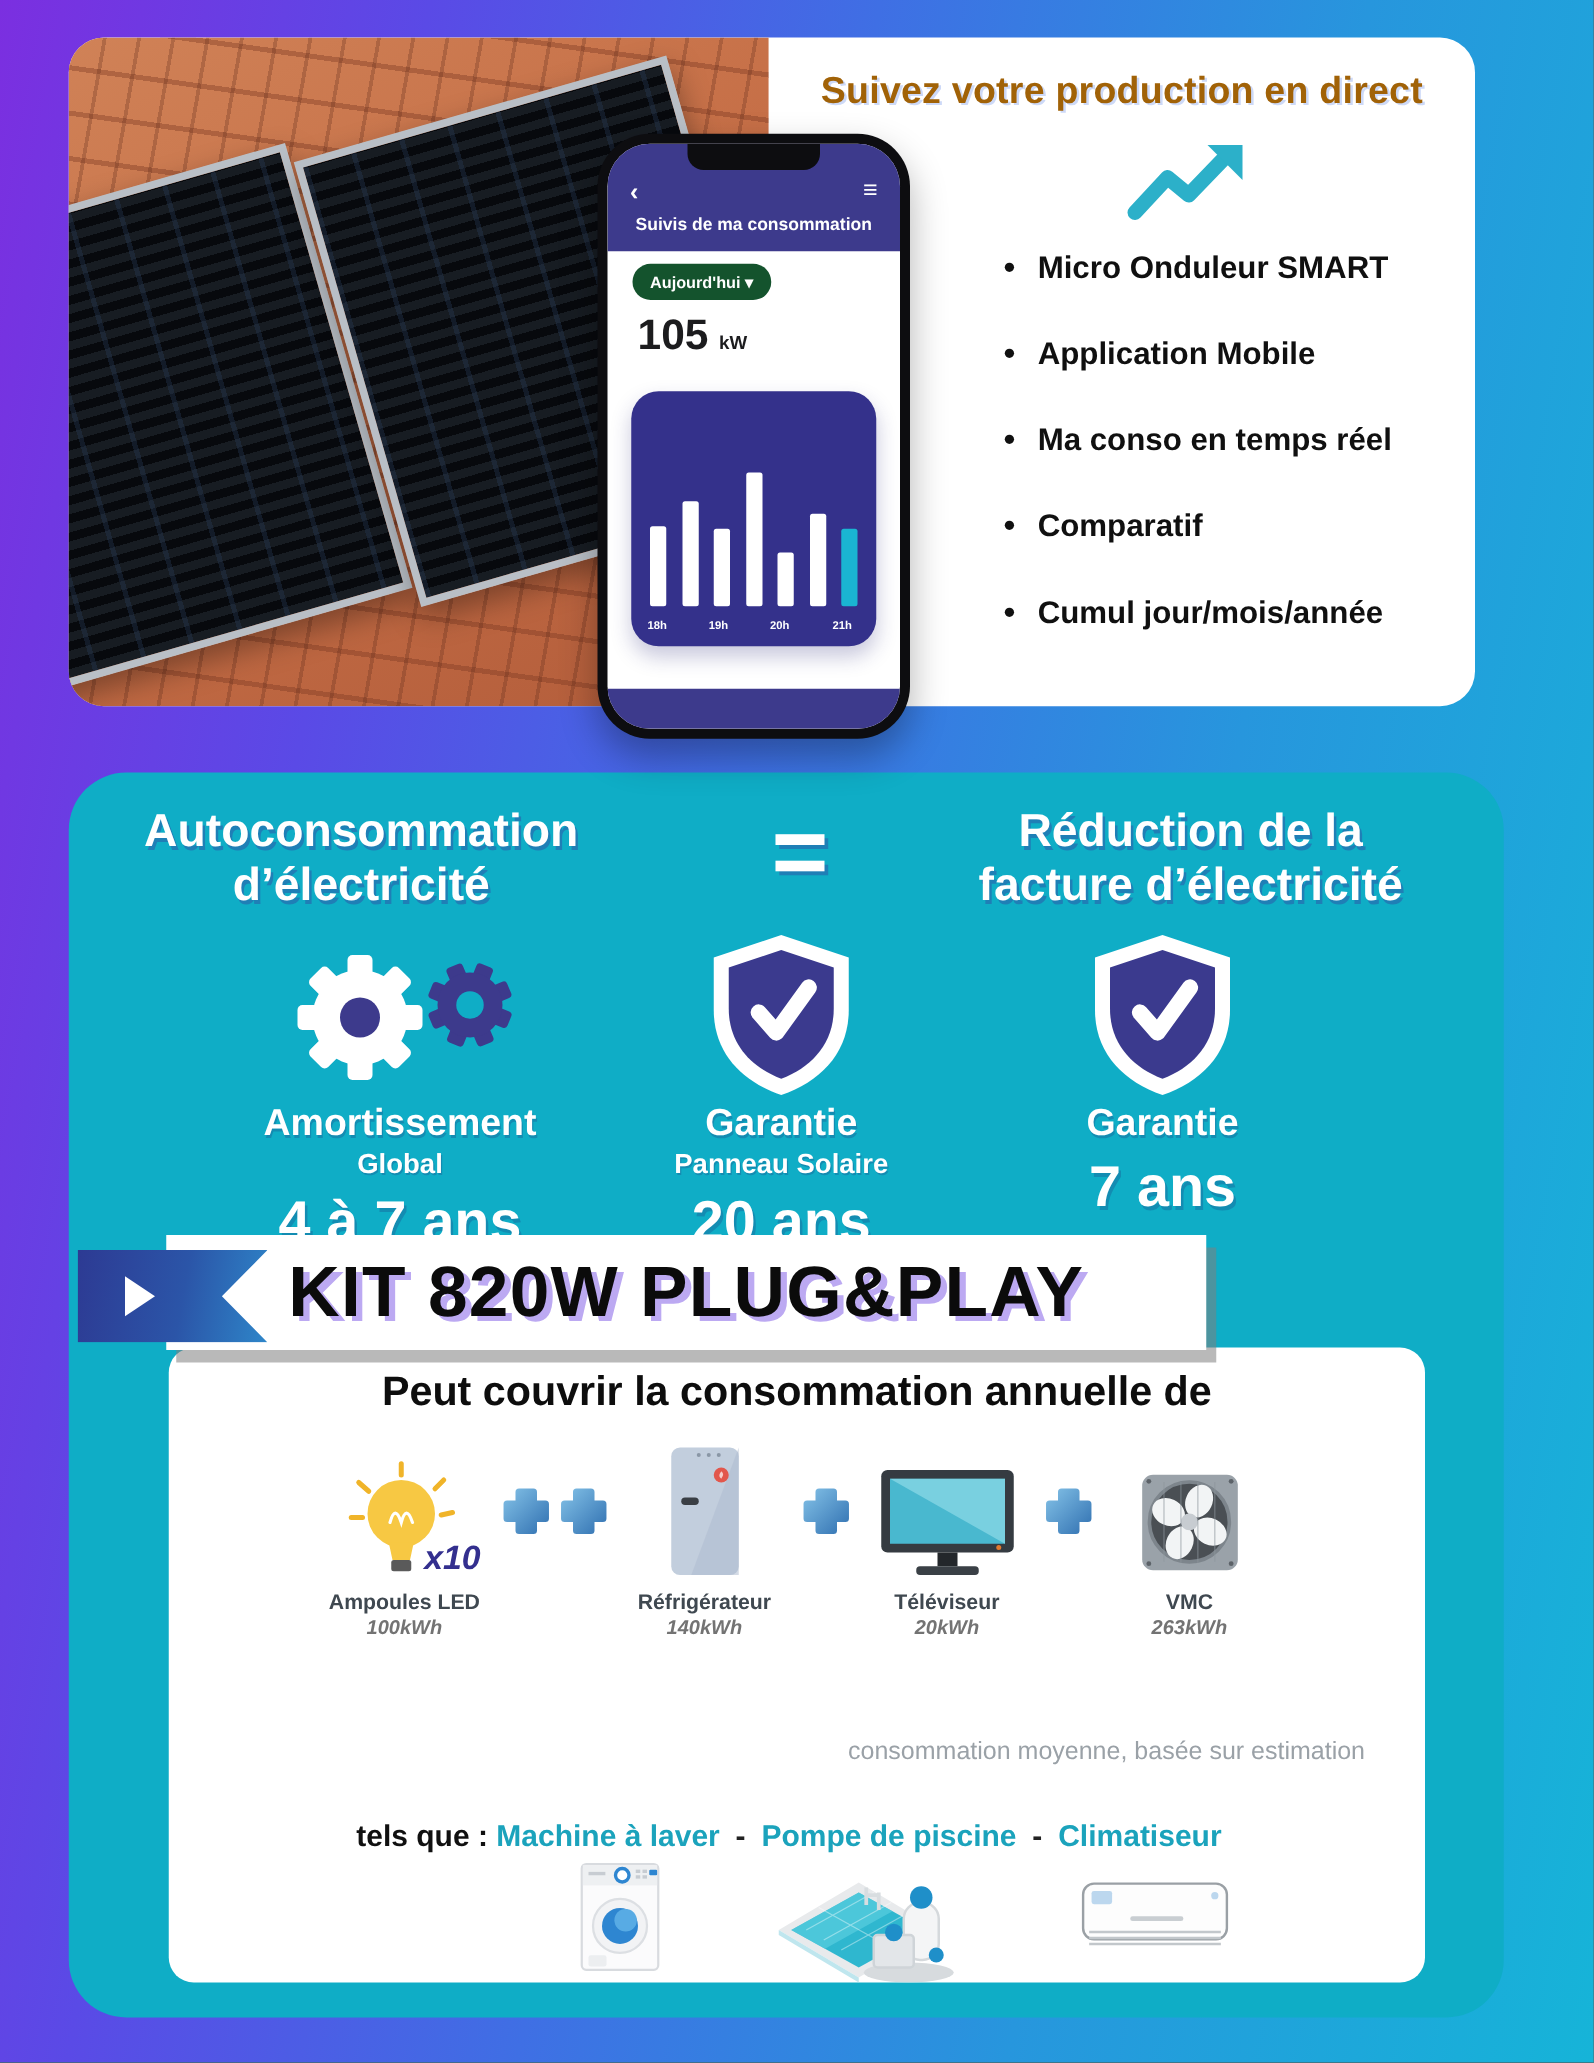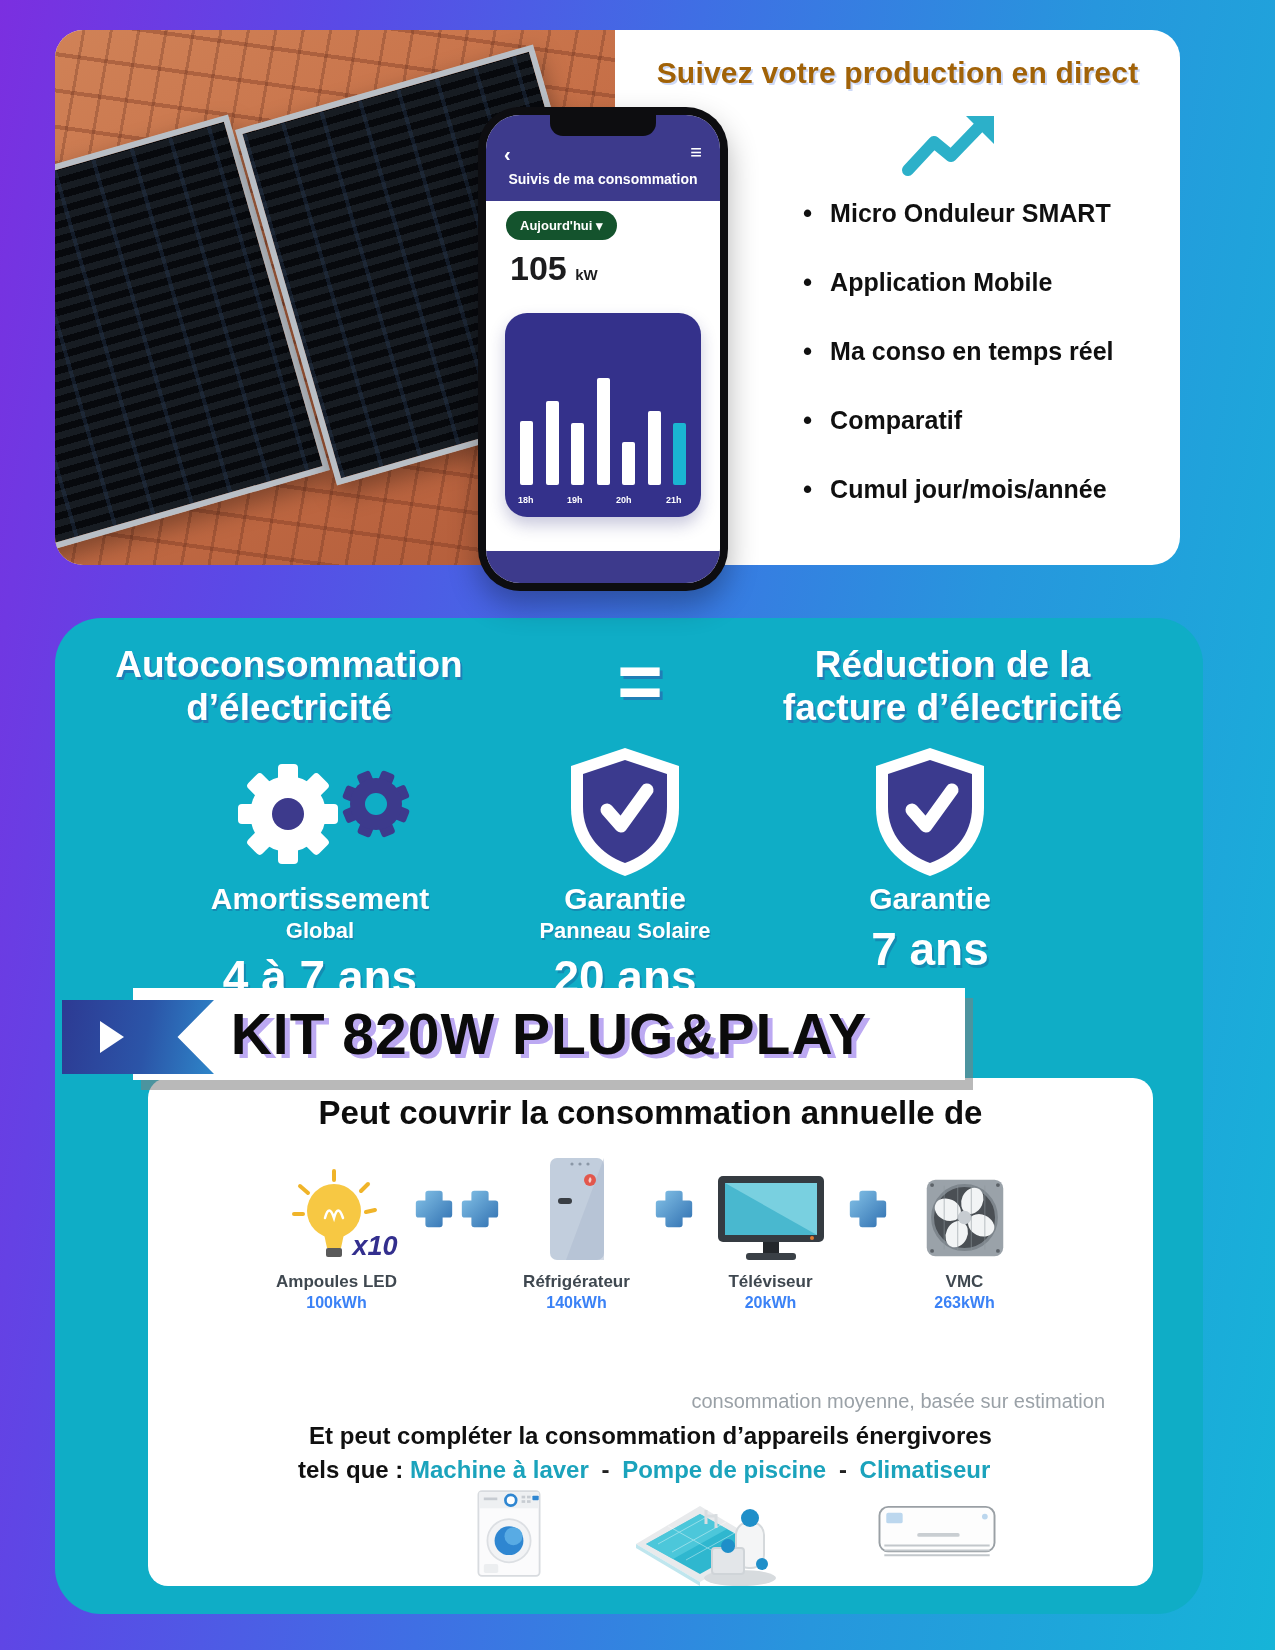--- a/index.html
+++ b/index.html
@@ -125,34 +125,34 @@
     clip-path:polygon(0 0, 100% 0, 76% 50%, 100% 100%, 0 100%);
   }
   .play-triangle {
     position:absolute; left:38px; top:21px; width:0; height:0;
     border-top:16px solid transparent; border-bottom:16px solid transparent;
     border-left:24px solid #ffffff;
   }
 
   
   .coverage-card {
-    position:absolute; left:148px; top:1078px; width:1005px; height:508px;
+    position:absolute; left:135px; top:1078px; width:1005px; height:508px;
     background:#ffffff; border-radius:20px; z-index:4;
   }
   .coverage-heading {
     margin-top:16px; text-align:center; font-size:33px; font-weight:800; color:#0d0d0d;
   }
   .cov-row {
     position:absolute; left:0; right:0; top:78px;
     display:flex; align-items:flex-end; justify-content:center; gap:2px;
   }
   .cov-item { width:146px; display:flex; flex-direction:column; align-items:center; }
   .cov-icon { height:108px; display:flex; align-items:flex-end; justify-content:center; position:relative; }
   .cov-name { font-size:17px; font-weight:600; color:#3f4850; margin-top:8px; white-space:nowrap; }
-  .cov-value { font-size:16px; font-weight:800; color:#3b82f6; margin-top:2px; }
+  .cov-value { font-size:16px; font-weight:800; color:#737373; margin-top:2px;font-style:italic; }
   .cov-plus { align-self:center; margin-bottom:46px; }
   .bulb-badge {
     position:absolute; right:-6px; bottom:2px; font-size:27px; font-weight:800;
     color:#332f8e; font-style:italic;
   }
   .cov-footnote {
     position:absolute; top:312px; right:48px; font-size:20px; color:#9aa1a7; font-weight:400;
   }
   .energy-line1 {
     position:absolute; top:344px; left:0; right:0; text-align:center;
@@ -435,21 +435,20 @@
             </g>
           </svg>
         </div>
         <div class="cov-name">VMC</div>
         <div class="cov-value">263kWh</div>
       </div>
     </div>
 
     <div class="cov-footnote">consommation moyenne, basée sur estimation</div>
 
-    <div class="energy-line1">Et peut compléter la consommation d’appareils énergivores</div>
 
     <div class="energy-line2">
       <span>tels que :</span>
       <span class="app-name">Machine à laver</span>
       <span class="dash">-</span>
       <span class="app-name">Pompe de piscine</span>
       <span class="dash">-</span>
       <span class="app-name">Climatiseur</span>
     </div>
 

